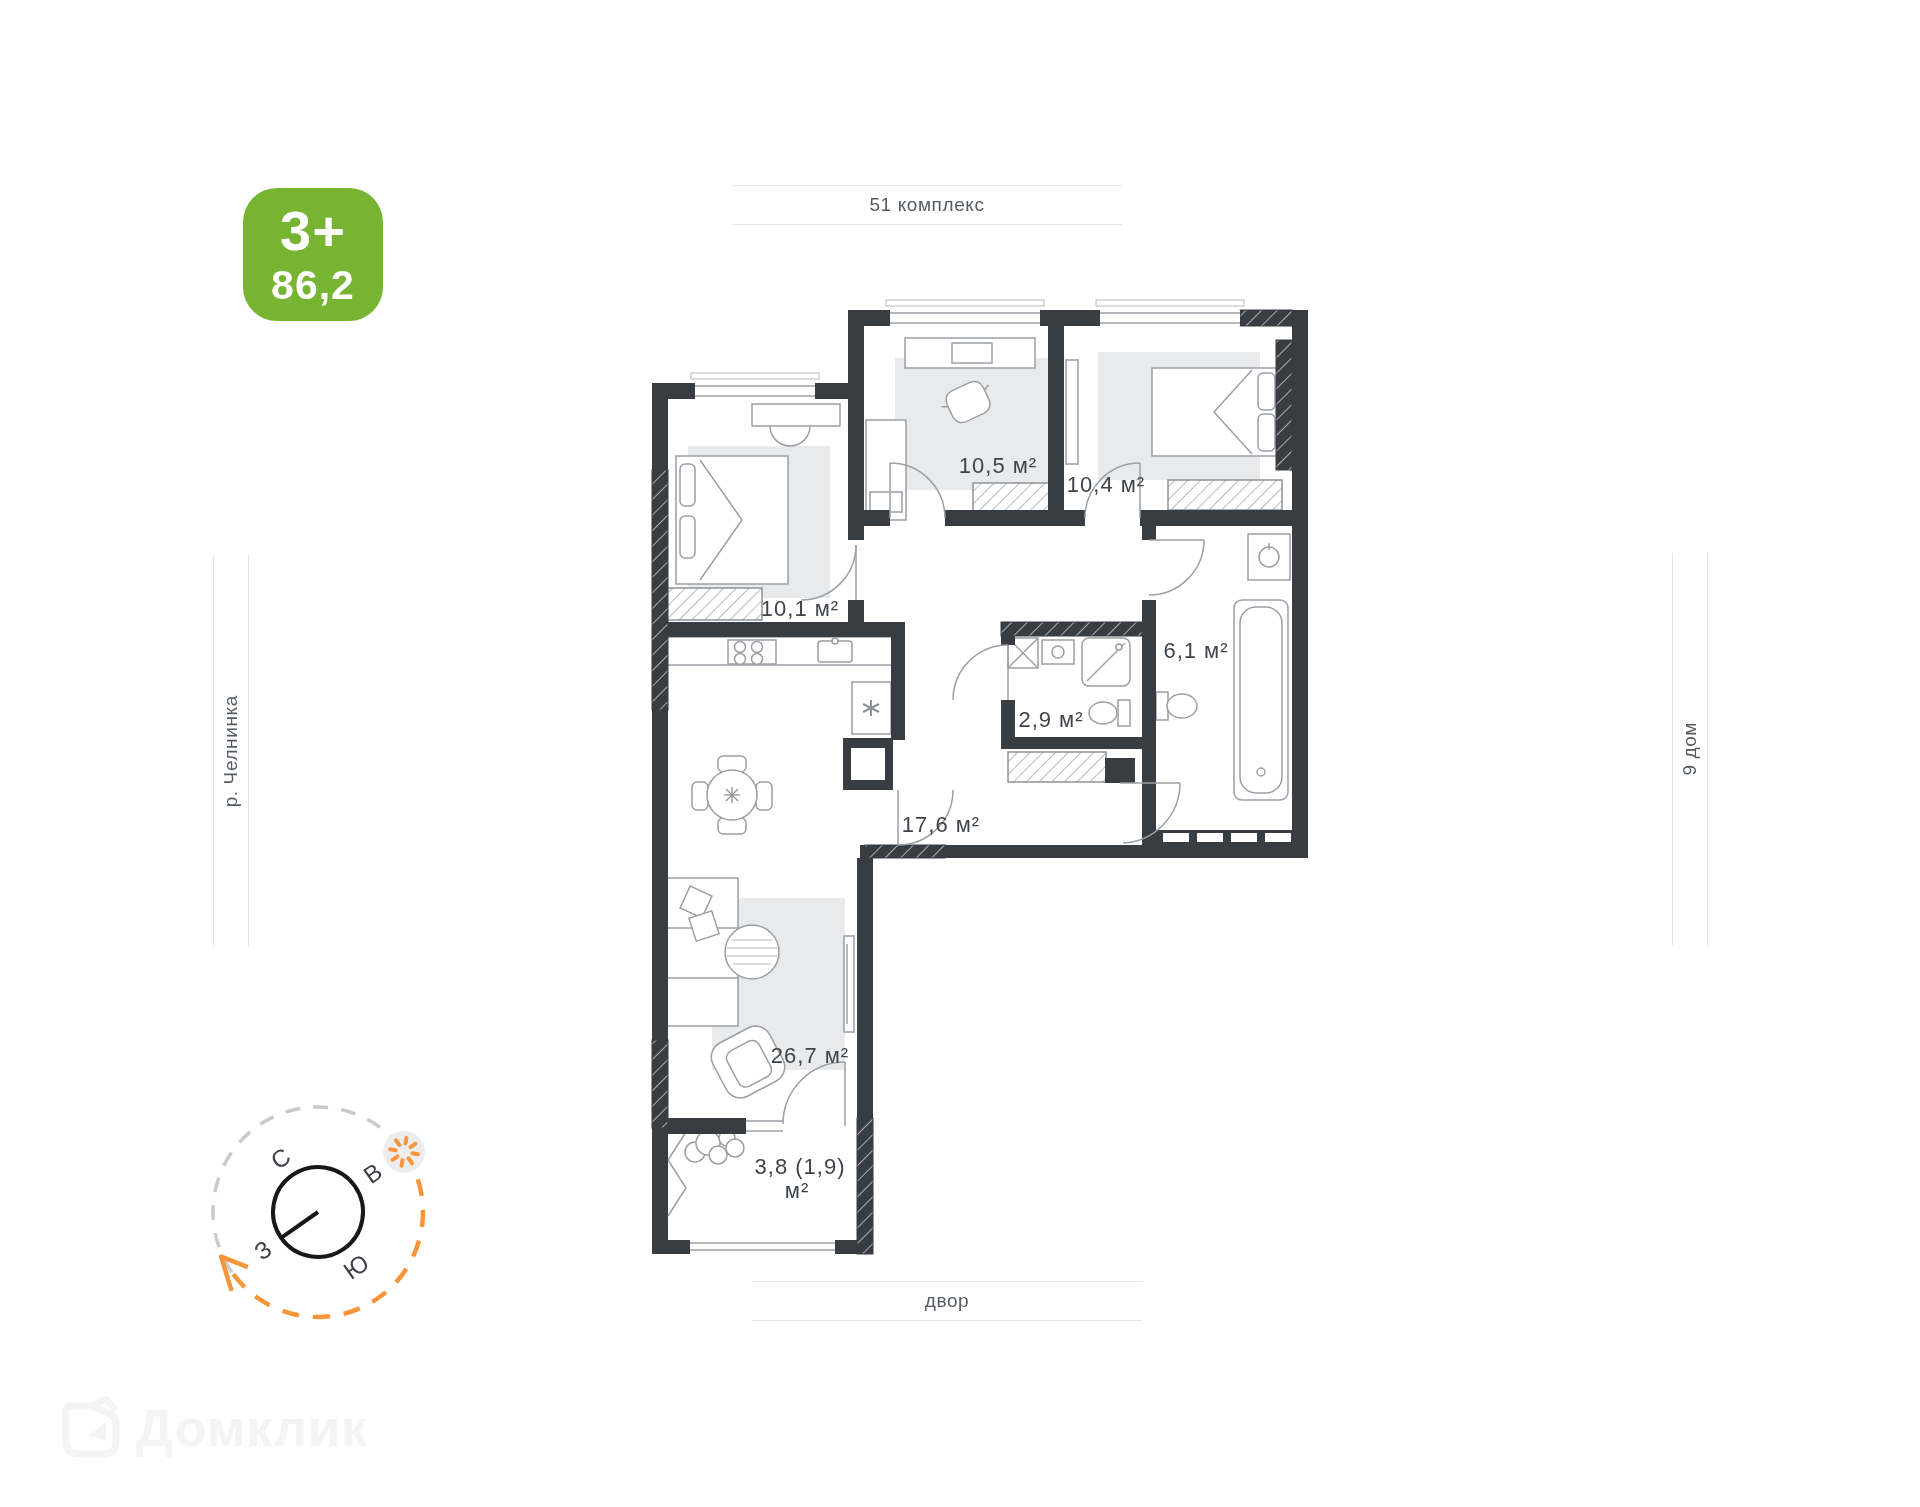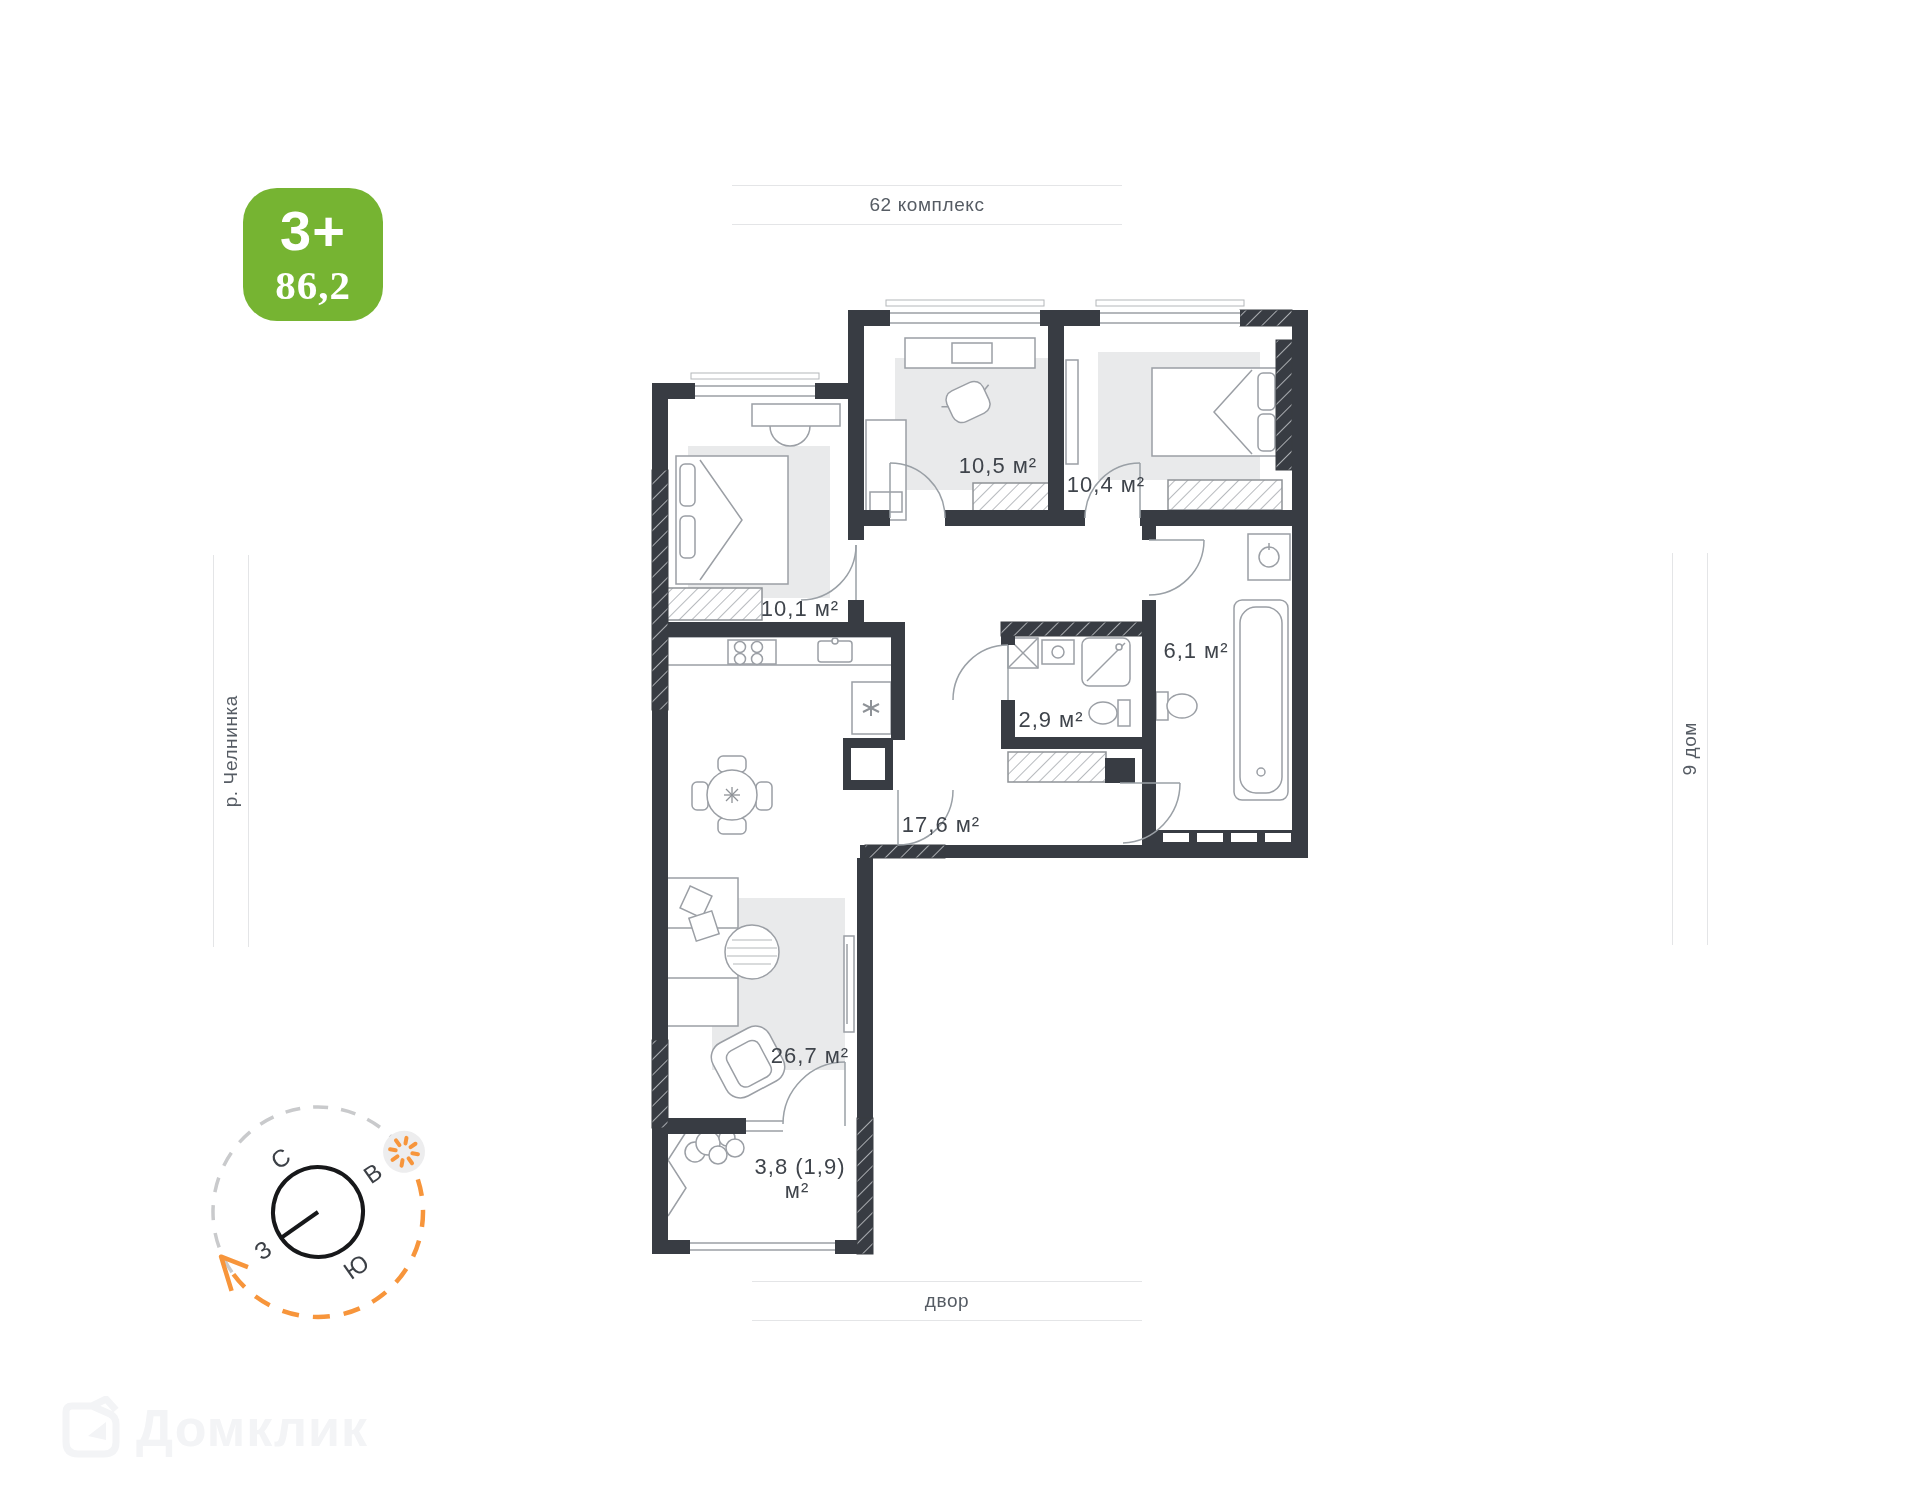--- a/index.html
+++ b/index.html
@@ -4,21 +4,21 @@
 <style>
   html,body{margin:0;padding:0;background:#ffffff;}
   body{width:1920px;height:1507px;position:relative;overflow:hidden;
        font-family:"Liberation Sans", sans-serif;}
 
   
   .badge{position:absolute;left:243px;top:188px;width:140px;height:133px;
          background:#76b432;border-radius:34px;display:flex;flex-direction:column;
          align-items:center;justify-content:center;color:#ffffff;line-height:1;}
   .badge .rooms{font-size:56px;font-weight:700;letter-spacing:1px;}
-  .badge .area{font-size:41px;font-weight:600;margin-top:6px;letter-spacing:1px;font-family:Liberation Serif, serif;}
+  .badge .area{font-size:41px;font-weight:600;margin-top:6px;letter-spacing:1px;}
 
   
   .hlabel{position:absolute;width:390px;height:38px;
           border-top:1px solid #e4e5e7;border-bottom:1px solid #e4e5e7;
           display:flex;align-items:center;justify-content:center;
           color:#565c64;font-size:19px;letter-spacing:.6px;}
   .hlabel.top{left:732px;top:185px;}
   .hlabel.bottom{left:752px;top:1281px;}
   .vlabel{position:absolute;width:34px;height:392px;
           border-left:1px solid #e4e5e7;border-right:1px solid #e4e5e7;
@@ -43,21 +43,21 @@
 </style>
 </head>
 <body>
 
 <div class="badge">
   <div class="rooms">3+</div>
   <div class="area">86,2</div>
 </div>
 
 <div class="hlabel top">
-  <span>62 комплекс</span>
+  <span>51 комплекс</span>
 </div>
 <div class="vlabel left">
   <span>р. Челнинка</span>
 </div>
 <div class="vlabel right">
   <span>9 дом</span>
 </div>
 <div class="hlabel bottom">
   <span>двор</span>
 </div>

